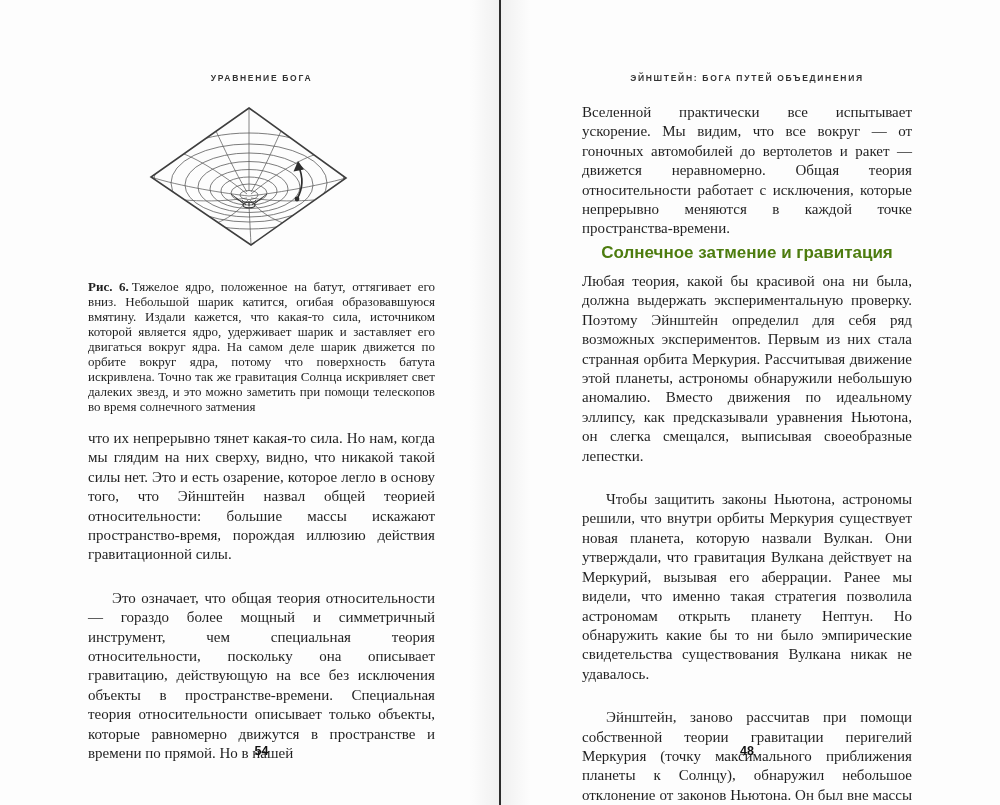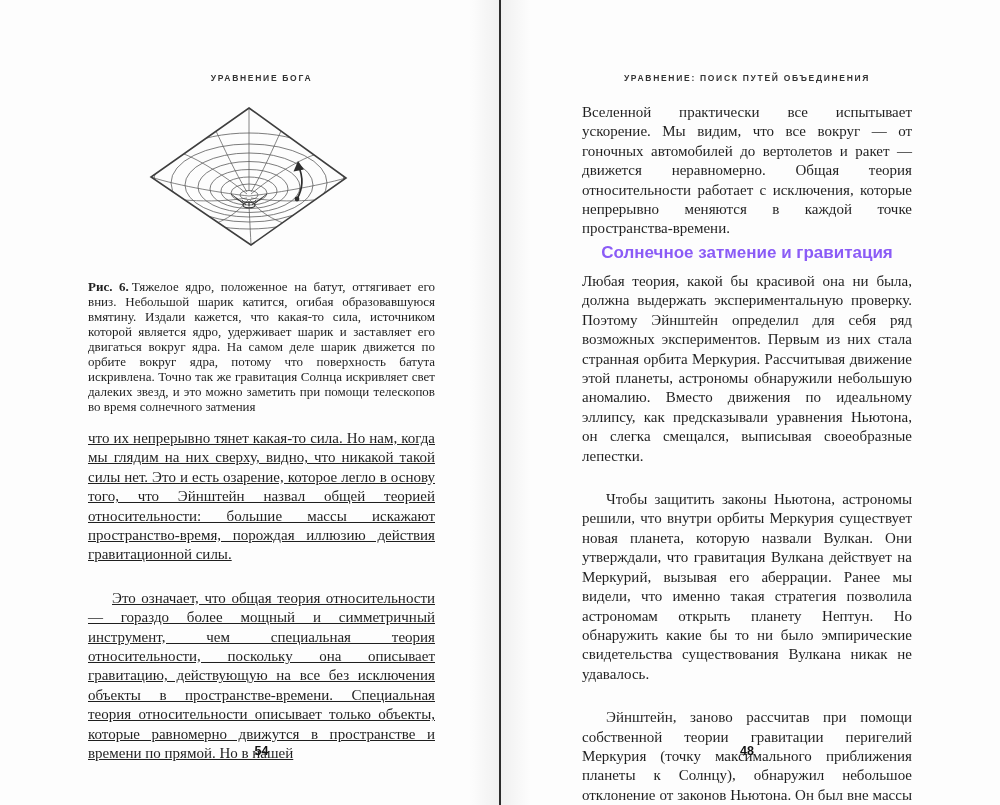--- a/index.html
+++ b/index.html
@@ -48,31 +48,31 @@
     position: absolute; top: 252px; left: 0; width: 347px;
     font-size: 13px; line-height: 15px;
     text-align: justify;
   }
   .caption b { margin-right: 3px; margin-top: 16px; }
 
   .bodytext { font-size: 15px; line-height: 19.4px; }
   .bodytext p { margin: 0; text-align: justify; }
   .bodytext p.indent { text-indent: 24px; margin-top: 24px; }
 
-  .body-left  { position: absolute; top: 415px; left: 0; width: 347px; text-decoration: underline; }
+  .body-left  { position: absolute; top: 415px; left: 0; width: 347px; }
   .intro-right { position: absolute; top: 89px; left: 0; width: 330px; }
   .main-right  { position: absolute; top: 258px; left: 0; width: 330px; }
 
   .section-heading {
     position: absolute; top: 229px; left: 0; right: 0;
     text-align: center;
     font-family: "Liberation Sans", sans-serif;
     font-weight: bold;
     font-size: 17px;
-    color: #8b5cf6;
+    color: #4d7c0f;
     white-space: nowrap;
   }
   .page-number {
     position: absolute; top: 730px; left: 0; right: 0;
     text-align: center;
     font-family: "Liberation Sans", sans-serif;
     font-weight: bold;
     font-size: 12.5px;
     color: #111;
   }
@@ -148,21 +148,21 @@
 
     <div class="bodytext body-left">
       <p>что их непрерывно тянет какая-то сила. Но нам, когда мы глядим на них сверху, видно, что никакой такой силы нет. Это и есть озарение, которое легло в основу того, что Эйнштейн назвал общей теорией относительности: большие массы искажают пространство-время, порождая иллюзию действия гравитационной силы.</p>
       <p class="indent">Это означает, что общая теория относительности — гораздо более мощный и симметричный инструмент, чем специальная теория относительности, поскольку она описывает гравитацию, действующую на все без исключения объекты в пространстве-времени. Специальная теория относительности описывает только объекты, которые равномерно движутся в пространстве и времени по прямой. Но в нашей</p>
     </div>
 
     <div class="page-number">54</div>
   </div>
 
   <div class="page page-right">
-    <div class="running-head">УРАВНЕНИЕ: ПОИСК ПУТЕЙ ОБЪЕДИНЕНИЯ</div>
+    <div class="running-head">ЭЙНШТЕЙН: БОГА ПУТЕЙ ОБЪЕДИНЕНИЯ</div>
 
     <div class="bodytext intro-right">
       <p>Вселенной практически все испытывает ускорение. Мы видим, что все вокруг — от гоночных автомобилей до вертолетов и ракет — движется неравномерно. Общая теория относительности работает с исключения, которые непрерывно меняются в каждой точке пространства-времени.</p>
     </div>
 
     <div class="section-heading">Солнечное затмение и гравитация</div>
 
     <div class="bodytext main-right">
       <p>Любая теория, какой бы красивой она ни была, должна выдержать экспериментальную проверку. Поэтому Эйнштейн определил для себя ряд возможных экспериментов. Первым из них стала странная орбита Меркурия. Рассчитывая движение этой планеты, астрономы обнаружили небольшую аномалию. Вместо движения по идеальному эллипсу, как предсказывали уравнения Ньютона, он слегка смещался, выписывая своеобразные лепестки.</p>
       <p class="indent">Чтобы защитить законы Ньютона, астрономы решили, что внутри орбиты Меркурия существует новая планета, которую назвали Вулкан. Они утверждали, что гравитация Вулкана действует на Меркурий, вызывая его аберрации. Ранее мы видели, что именно такая стратегия позволила астрономам открыть планету Нептун. Но обнаружить какие бы то ни было эмпирические свидетельства существования Вулкана никак не удавалось.</p>

